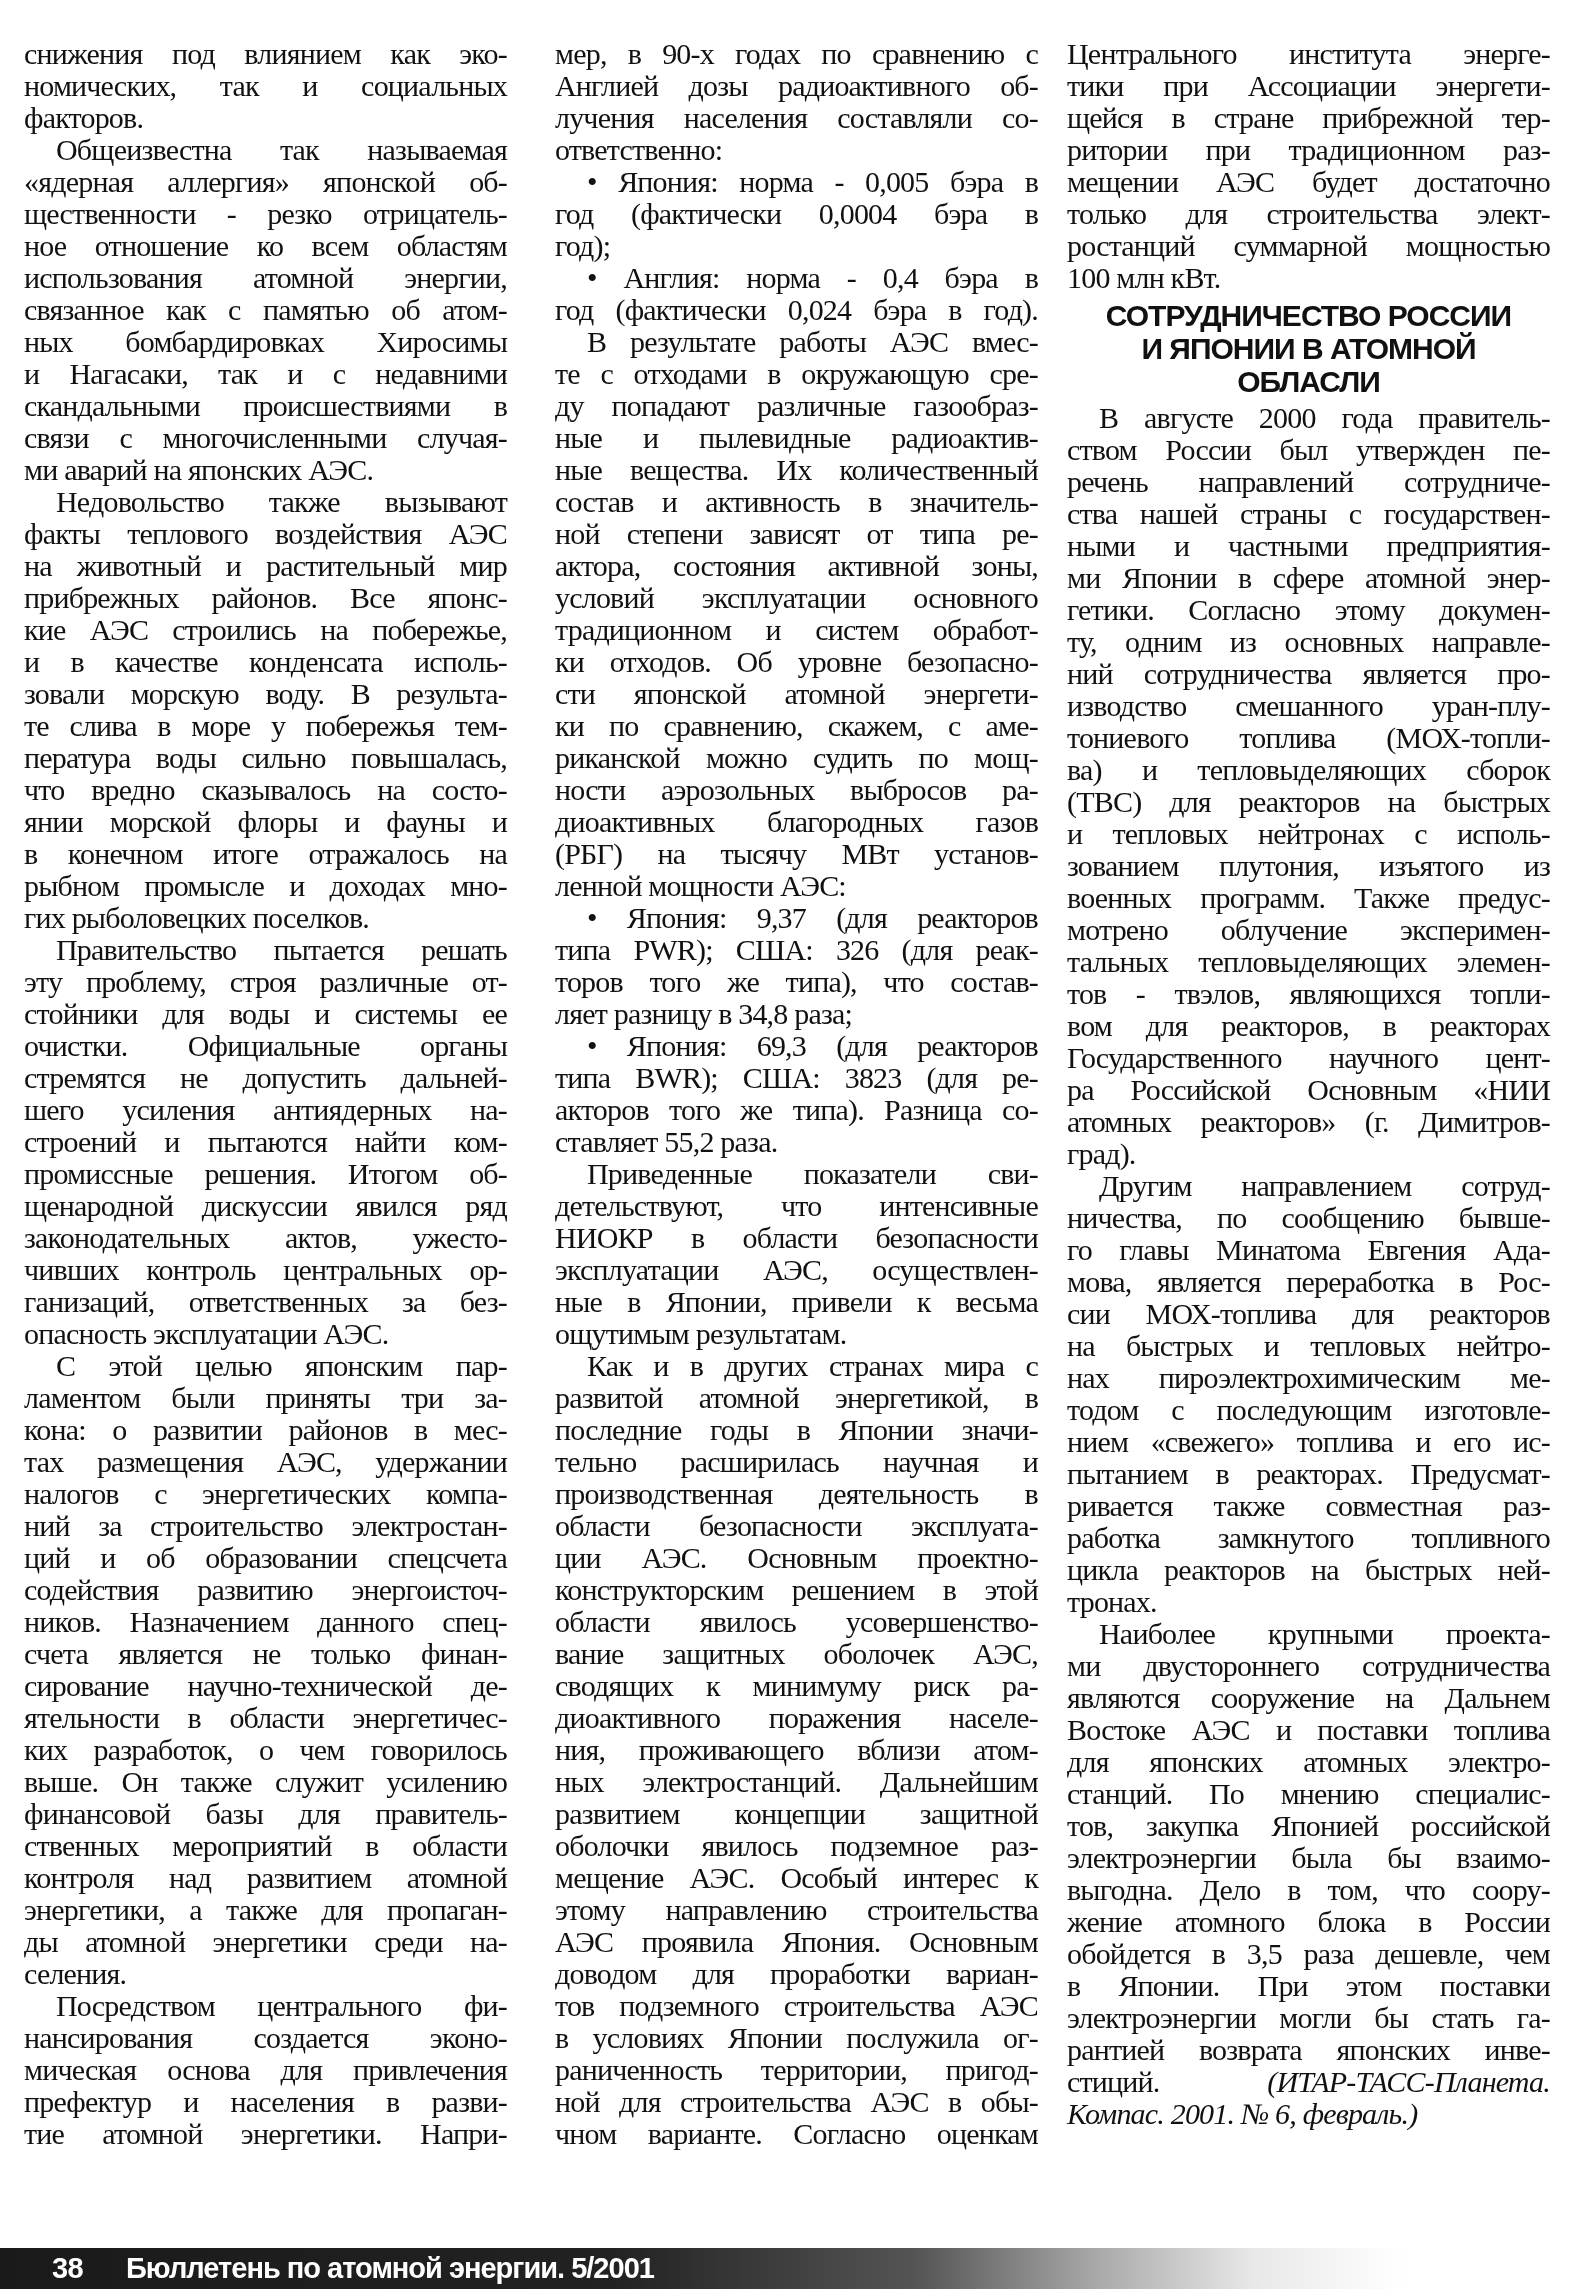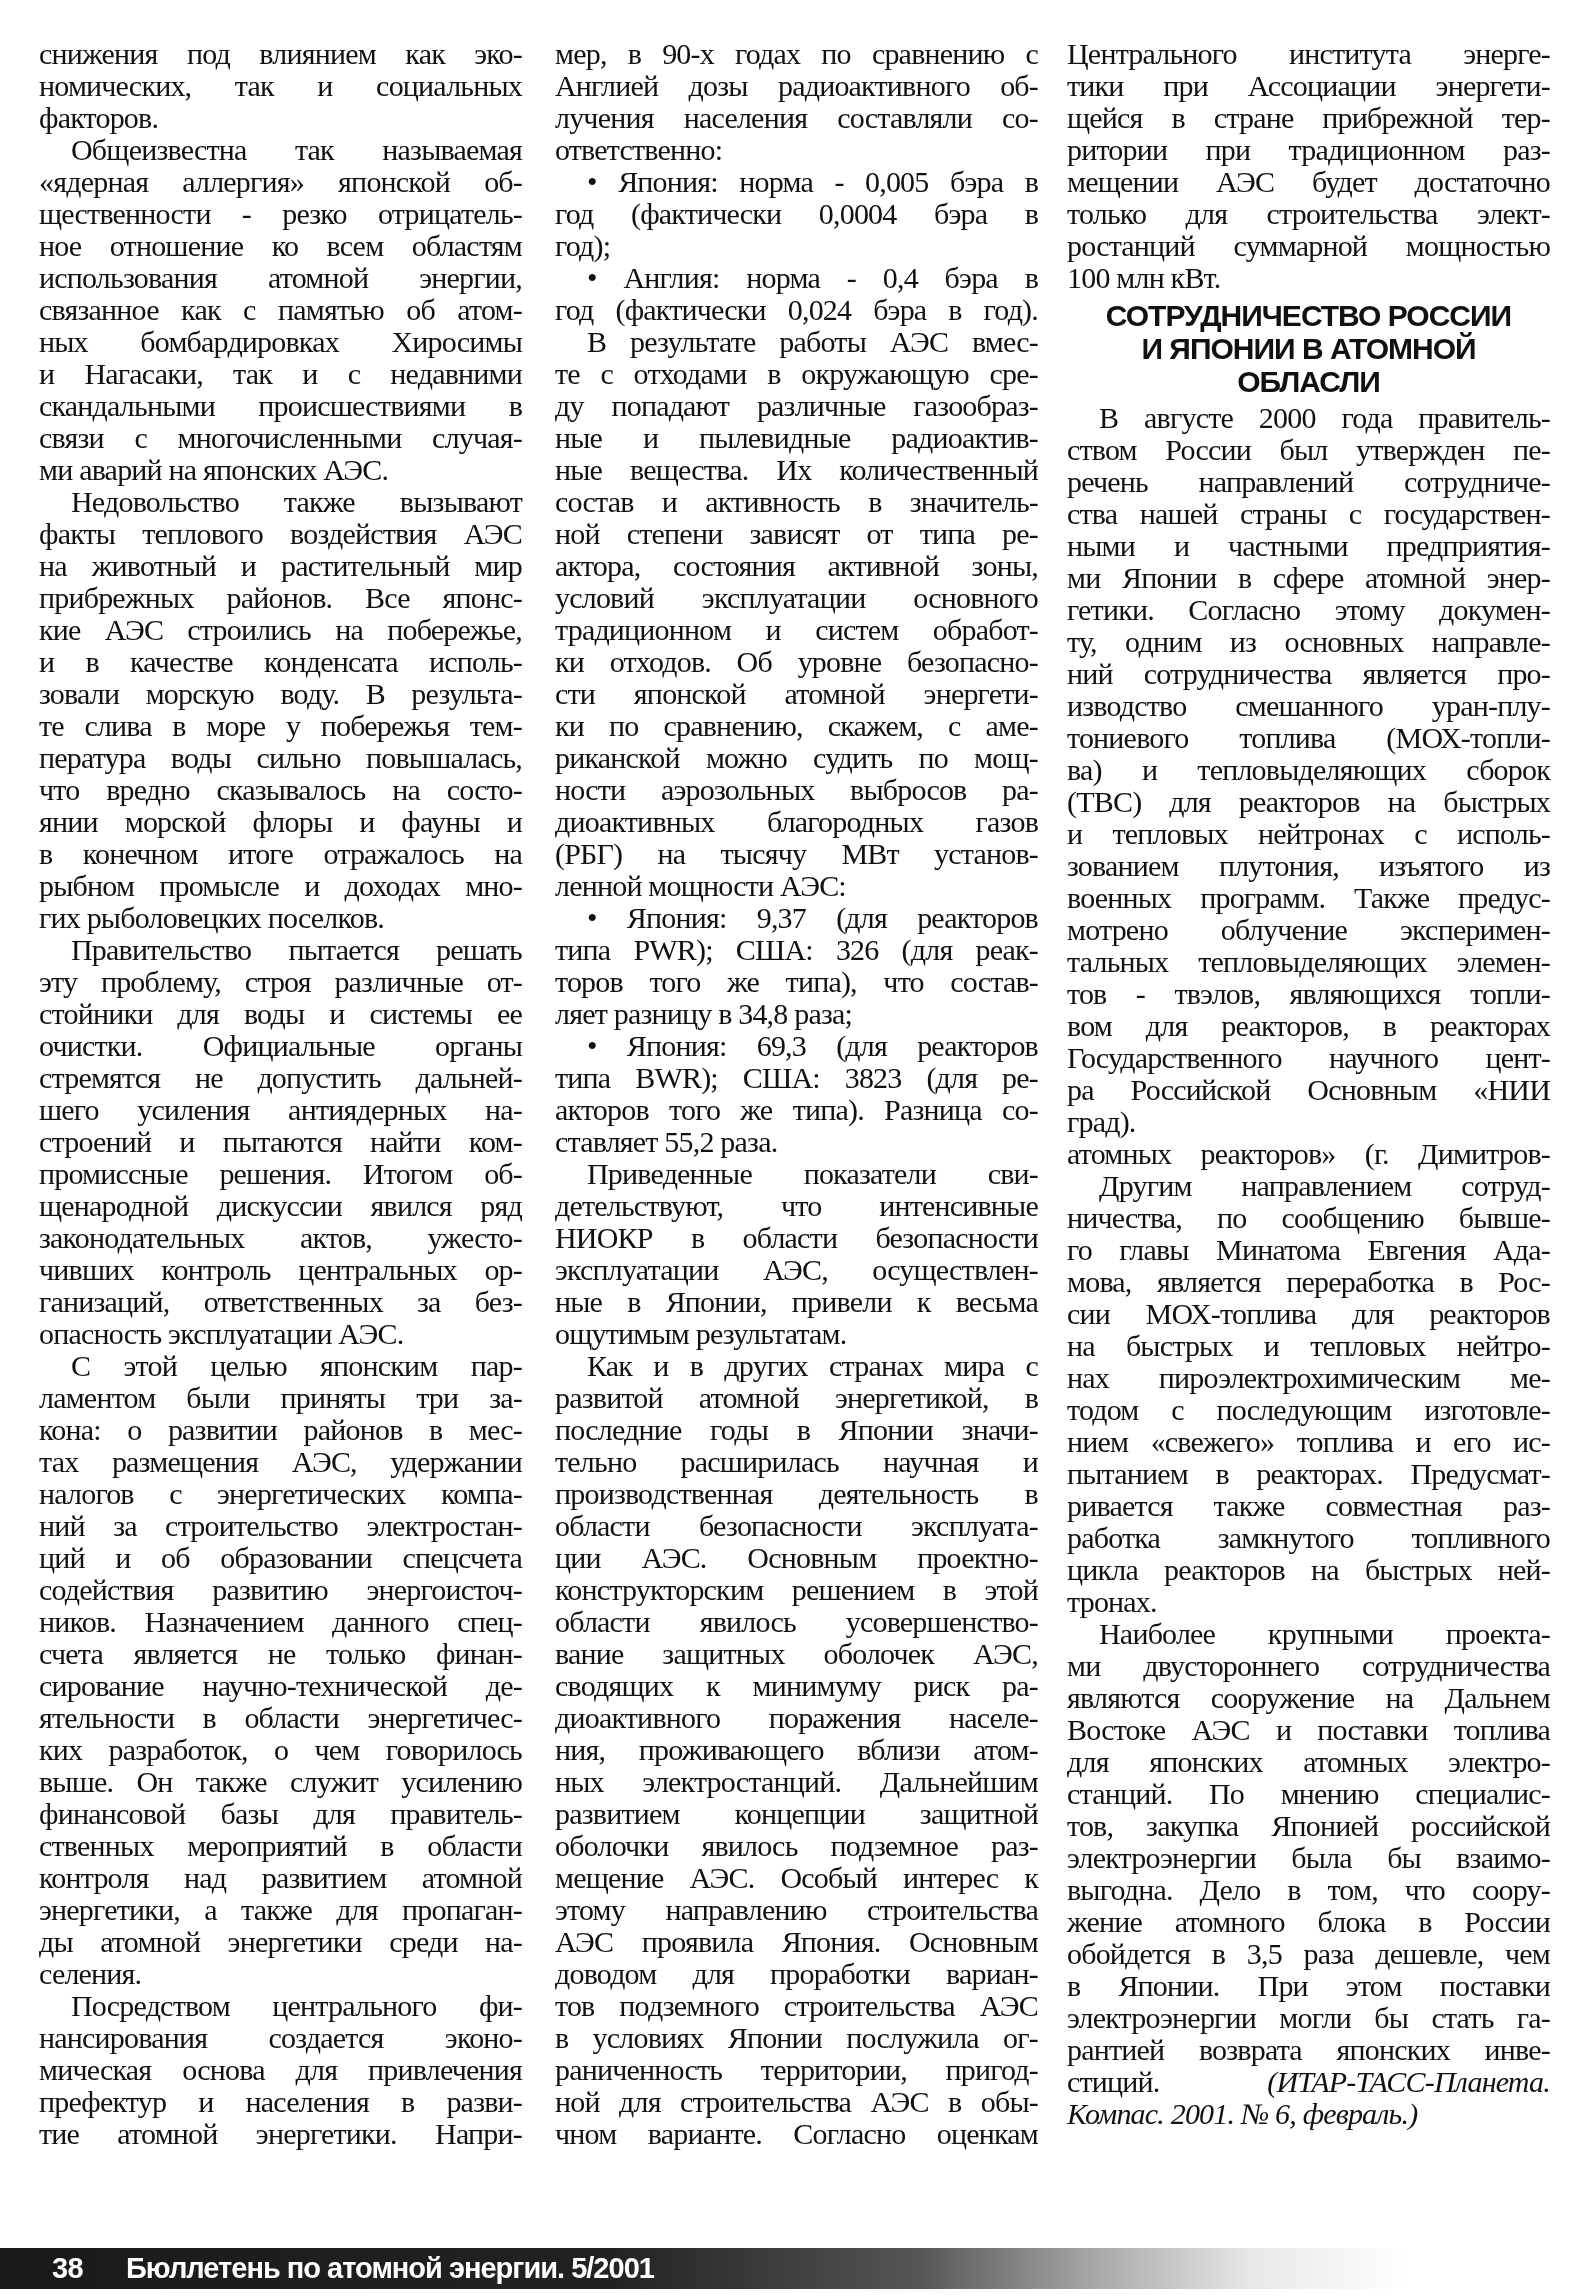--- a/index.html
+++ b/index.html
@@ -1,19 +1,19 @@
 <!DOCTYPE html>
 <html style="font-size:10.6px"><head>
 <meta charset="utf-8">
 <style>
   html, body { margin: 0; padding: 0; background: #ffffff; }
   body { width: 1589px; height: 2295px; position: relative; overflow: hidden;
          font-family: "Liberation Serif", "DejaVu Serif", serif; color: #111; }
   .col { position: absolute; top: 38px; width: 483px; }
-  #col1 { left: 39px; }
+  #col1 { left: 24px; }
   #col2 { left: 555px; }
   #col3 { left: 1067px; }
   .line { font-size: 30px; line-height: 32px; height: 32px; white-space: nowrap;
           text-align: justify; text-align-last: justify; letter-spacing: -0.8px;
           transform-origin: left; }
   .line.last { text-align-last: left; }
   .line.indent { padding-left: 32px; }
   .heading { font-family: Liberation Sans, sans-serif; font-weight: bold; font-size: 30px;
              line-height: 33px; text-align: center; letter-spacing: -1px; margin: 5.3px 0 4px 0; }
   .ital { font-style: italic; }
@@ -195,22 +195,22 @@
       <div class="line">(ТВС) для реакторов на быстрых</div>
       <div class="line">и тепловых нейтронах с исполь-</div>
       <div class="line">зованием плутония, изъятого из</div>
       <div class="line">военных программ. Также предус-</div>
       <div class="line">мотрено облучение эксперимен-</div>
       <div class="line">тальных тепловыделяющих элемен-</div>
       <div class="line">тов - твэлов, являющихся топли-</div>
       <div class="line">вом для реакторов, в реакторах</div>
       <div class="line">Государственного научного цент-</div>
       <div class="line">ра Российской Основным «НИИ</div>
+      <div class="line">атомных реакторов» (г. Димитров-</div>
       <div class="line last">град).</div>
-      <div class="line">атомных реакторов» (г. Димитров-</div>
       <div class="line indent">Другим направлением сотруд-</div>
       <div class="line">ничества, по сообщению бывше-</div>
       <div class="line">го главы Минатома Евгения Ада-</div>
       <div class="line">мова, является переработка в Рос-</div>
       <div class="line">сии МОХ-топлива для реакторов</div>
       <div class="line">на быстрых и тепловых нейтро-</div>
       <div class="line">нах пироэлектрохимическим ме-</div>
       <div class="line">тодом с последующим изготовле-</div>
       <div class="line">нием «свежего» топлива и его ис-</div>
       <div class="line">пытанием в реакторах. Предусмат-</div>

